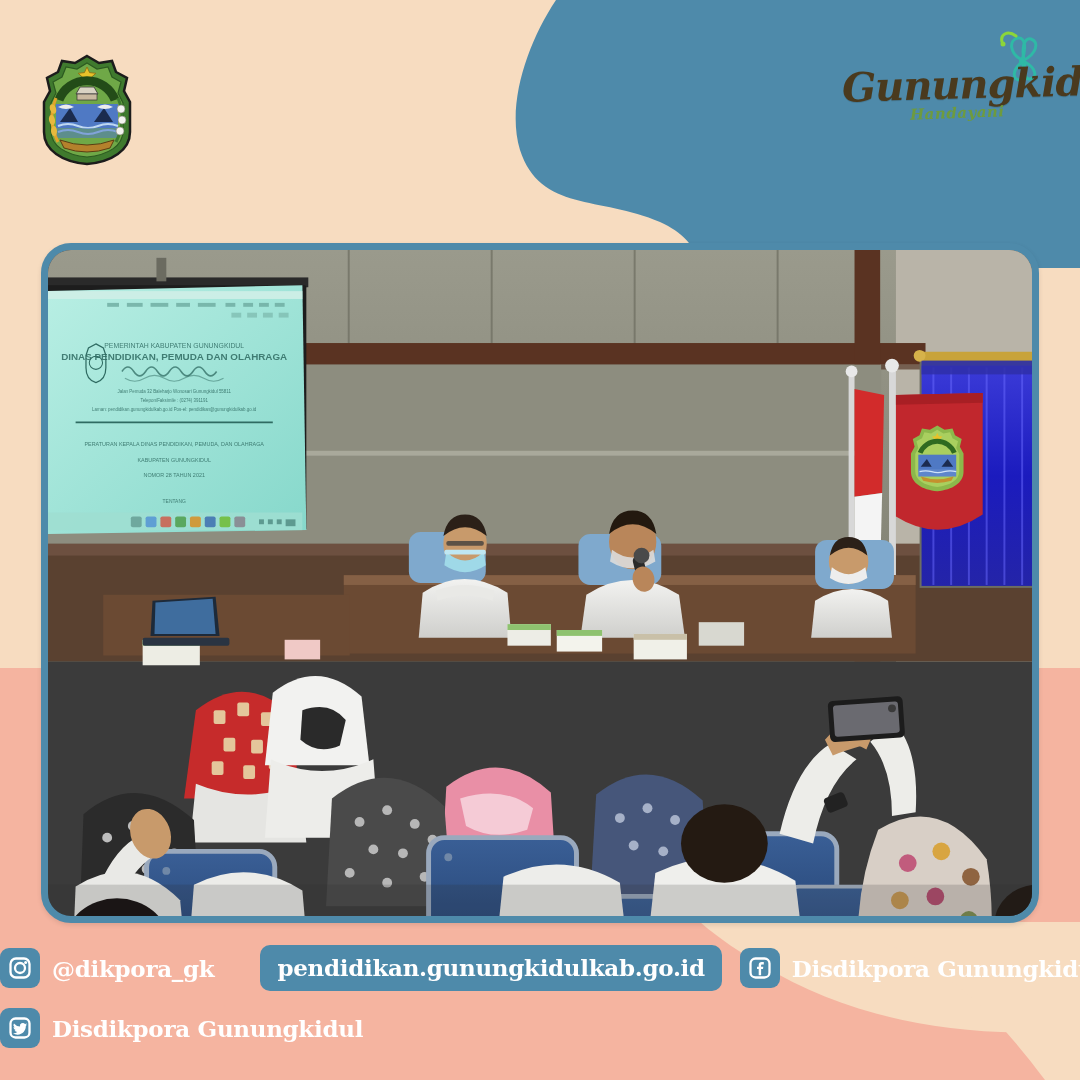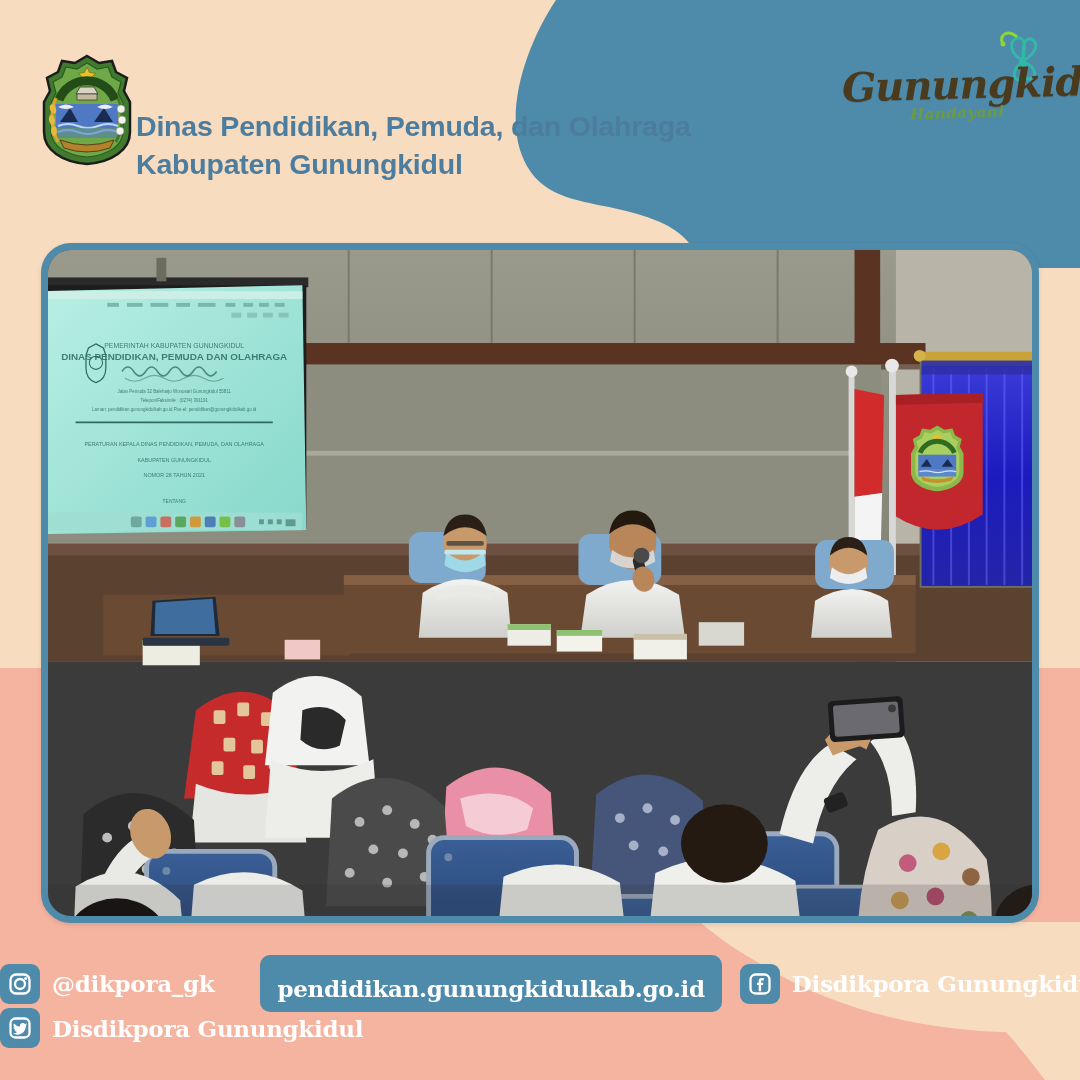--- a/index.html
+++ b/index.html
@@ -83,22 +83,22 @@
     flex:0 0 auto;
   }
   .sc-label {
     color:#FFFFFF; font-size:23px; font-weight:bold;
     font-family:"DejaVu Serif", serif;
     margin-left:12px; white-space:nowrap;
     letter-spacing:-0.3px;
   }
   .url-pill {
     background:#4E8AAA; border-radius:10px;
-    padding:20px 17px 10px 17px;
-    margin:10px 18px;
+    padding:9px 17px 10px 17px;
+    margin:0 18px;
     color:#FFFFFF; font-size:23px; font-weight:bold;
     font-family:"DejaVu Serif", serif;
     white-space:nowrap; letter-spacing:-0.3px;
   }
   .gap-r { margin-right:28px; }
 </style>
 </head>
 <body>
 
 <div class="bg-root">
@@ -174,24 +174,20 @@
       <g fill="#F3F3F0" stroke="#7a7a6a" stroke-width="0.6">
         <circle cx="79" cy="55" r="4"></circle>
         <circle cx="80" cy="66" r="4"></circle>
         <circle cx="78" cy="77" r="4"></circle>
       </g>
 
       <path d="M18 86 q27 10 54 0 l-4 8 q-23 8 -46 0 Z" fill="#B4812C" stroke="#5C3D12" stroke-width="1"></path>
     </svg>
   </div>
 
-  <div class="header-text">
-    <span>Dinas Pendidikan, Pemuda, dan Olahraga</span>
-    <span class="header-line2">Kabupaten Gunungkidul</span>
-  </div>
 
   <div class="brand">
     <svg class="brand-flourish" viewBox="0 0 62 62">
       <g fill="none" stroke="#2FB9A6" stroke-width="3" stroke-linecap="round">
         <path d="M30 34 C18 28 16 14 26 12 C34 11 34 24 30 34 Z"></path>
         <path d="M32 34 C44 28 48 16 39 13 C31 11 30 24 32 34 Z"></path>
         <path d="M30 36 C20 44 20 54 28 54 C34 54 33 44 30 36 Z"></path>
         <path d="M33 36 C44 42 46 52 38 53 C32 54 32 44 33 36 Z"></path>
       </g>
       <g fill="none" stroke="#8CD63A" stroke-width="3" stroke-linecap="round">

